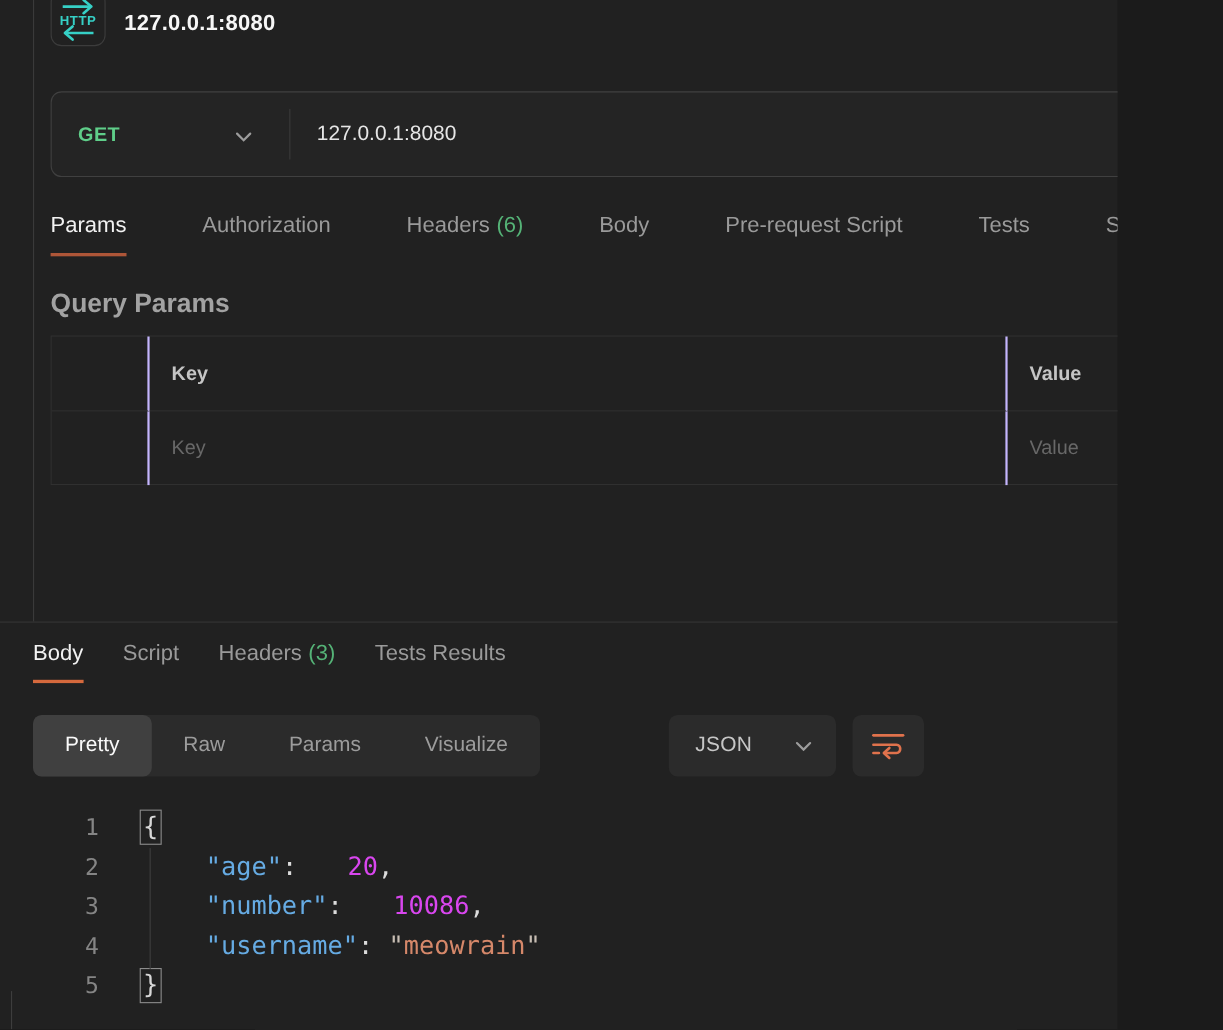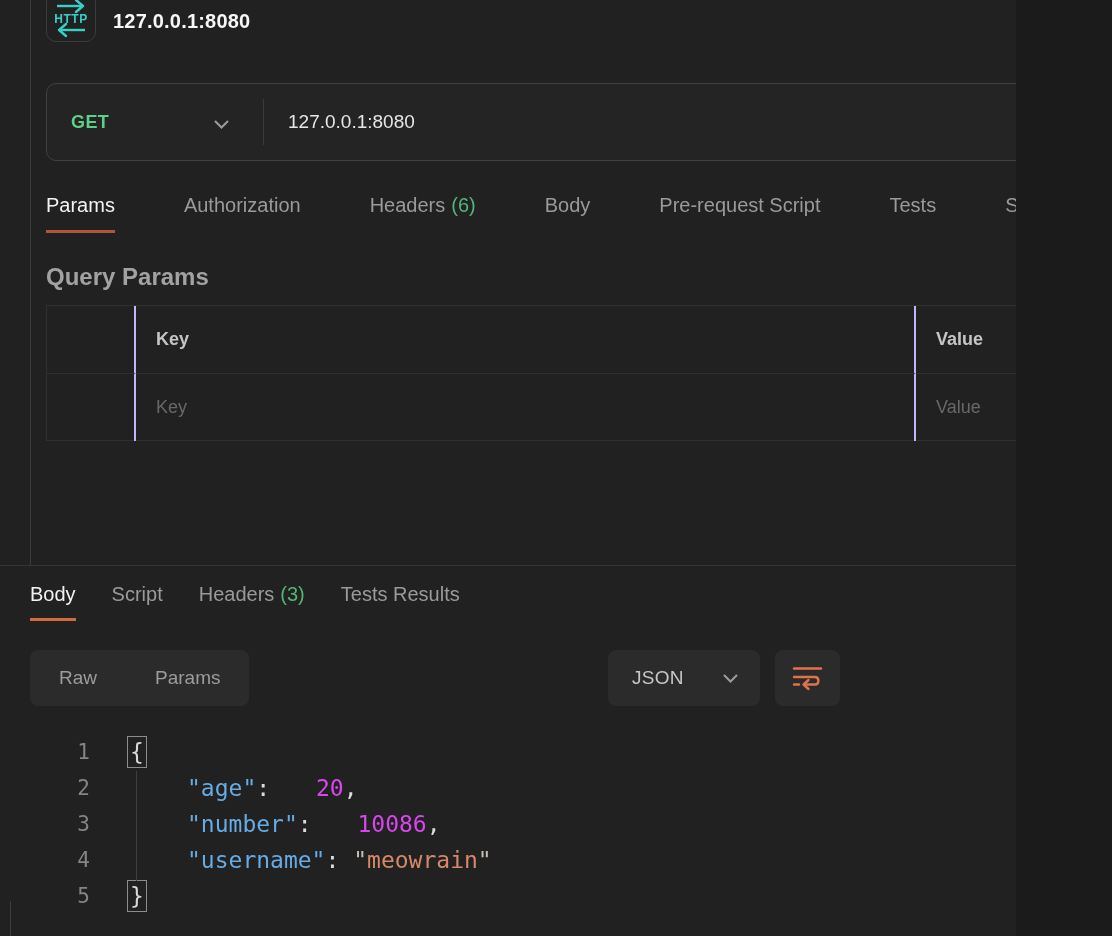--- a/index.html
+++ b/index.html
@@ -177,22 +177,24 @@
   </div>
 
   <nav class="tabs resp-tabs" id="response-tabs">
       <div class="tab active"><span>Body</span></div>
       <div class="tab"><span>Script</span></div>
       <div class="tab"><span>Headers</span><span class="count">(3)</span></div>
       <div class="tab"><span>Tests Results</span></div>
     </nav>
 
   <div class="view-modes" id="view-modes">
+      <div class="segment active">Pretty</div>
       <div class="segment">Raw</div>
       <div class="segment">Params</div>
+      <div class="segment">Visualize</div>
     </div>
 
   <div class="format-select">
     <span class="format-label">JSON</span>
     <svg width="15" height="9" viewBox="0 0 15 9">
       <path d="M1.5 1.5 L7.5 7.5 L13.5 1.5" stroke="#9c9c9c" stroke-width="2" fill="none" stroke-linecap="round"></path>
     </svg>
   </div>
 
   <div class="wrap-btn">

